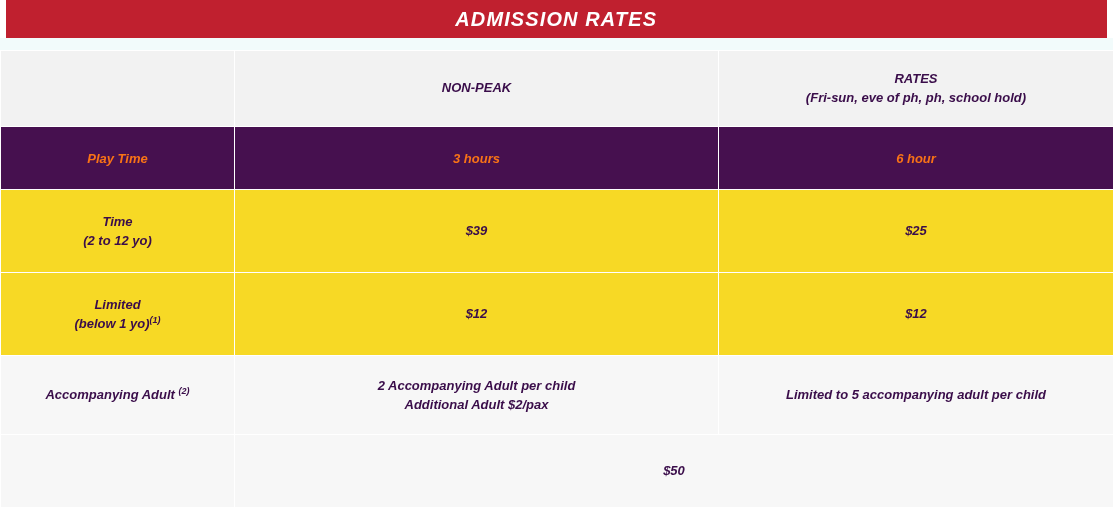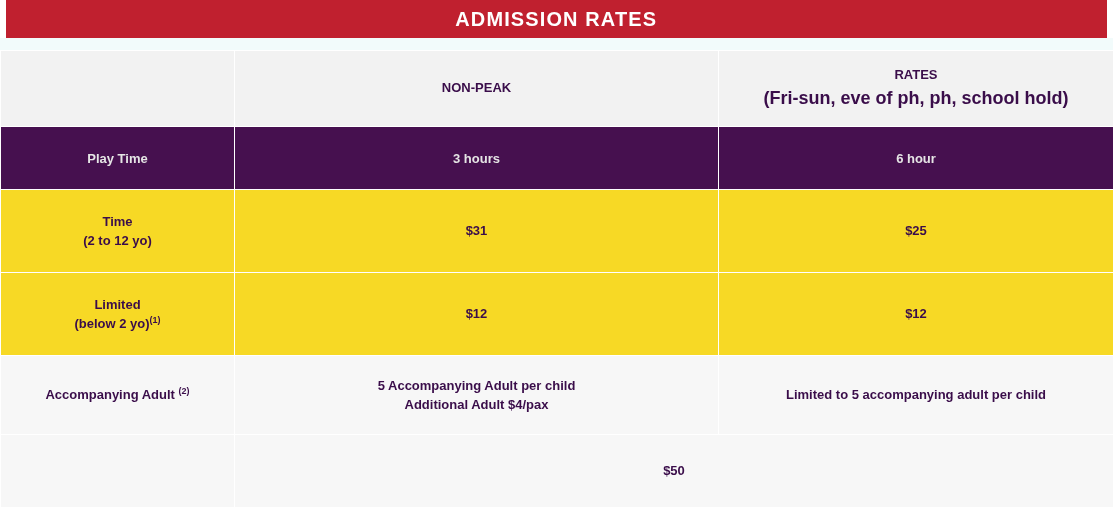--- a/index.html
+++ b/index.html
@@ -13,20 +13,21 @@
     font-family: "Liberation Sans", sans-serif;
     color: #3a0d4a;
     overflow: hidden;
   }
 
   .page {
     position: relative;
     width: 1113px;
     height: 525px;
     background: #ffffff;
+    font-style: italic;
   }
 
   
   .banner {
     position: relative;
     height: 38px;
     background: #c0202f;
     display: flex;
     align-items: center;
     justify-content: center;
@@ -79,27 +80,27 @@
     font-weight: bold;
     height: 63px;
     padding: 6px 10px;
     line-height: 1.45;
   }
   .row-period td.blank {
     background: #f2f2f2;
   }
   .period-sub {
     font-weight: bold;
-    font-size: 18px;
+    font-size: 13px;
   }
 
   
   .row-playtime td {
     background: #46104f;
-    color: #e5e5e5;
+    color: #f97316;
     font-size: 13px;
     font-weight: bold;
     height: 50px;
     padding: 6px 10px;
   }
 
   
   .row-yellow td {
     background: #f7d925;
     color: #3a0d4a;
@@ -163,38 +164,38 @@
         <td>Play Time</td>
         <td>3 hours</td>
         <td>6 hour</td>
       </tr>
 
       <tr class="row-yellow">
         <td>
           <span class="cell-line">Time</span>
           <span class="cell-line">(2 to 12 yo)</span>
         </td>
-        <td>$31</td>
+        <td>$39</td>
         <td>$25</td>
       </tr>
 
       <tr class="row-yellow">
         <td>
           <span class="cell-line">Limited</span>
-          <span class="cell-line"><span>(below 2 yo)</span><sup>(1)</sup></span>
+          <span class="cell-line"><span>(below 1 yo)</span><sup>(1)</sup></span>
         </td>
         <td>$12</td>
         <td>$12</td>
       </tr>
 
       <tr class="row-light tall">
         <td><span>Accompanying Adult </span><sup>(2)</sup></td>
         <td>
-          <span class="cell-line">5 Accompanying Adult per child</span>
-          <span class="cell-line">Additional Adult $4/pax</span>
+          <span class="cell-line">2 Accompanying Adult per child</span>
+          <span class="cell-line">Additional Adult $2/pax</span>
         </td>
         <td>Limited to 5 accompanying adult per child</td>
       </tr>
 
 
       <tr class="row-light">
         <td></td>
         <td colspan="2">$50</td>
       </tr>
 

